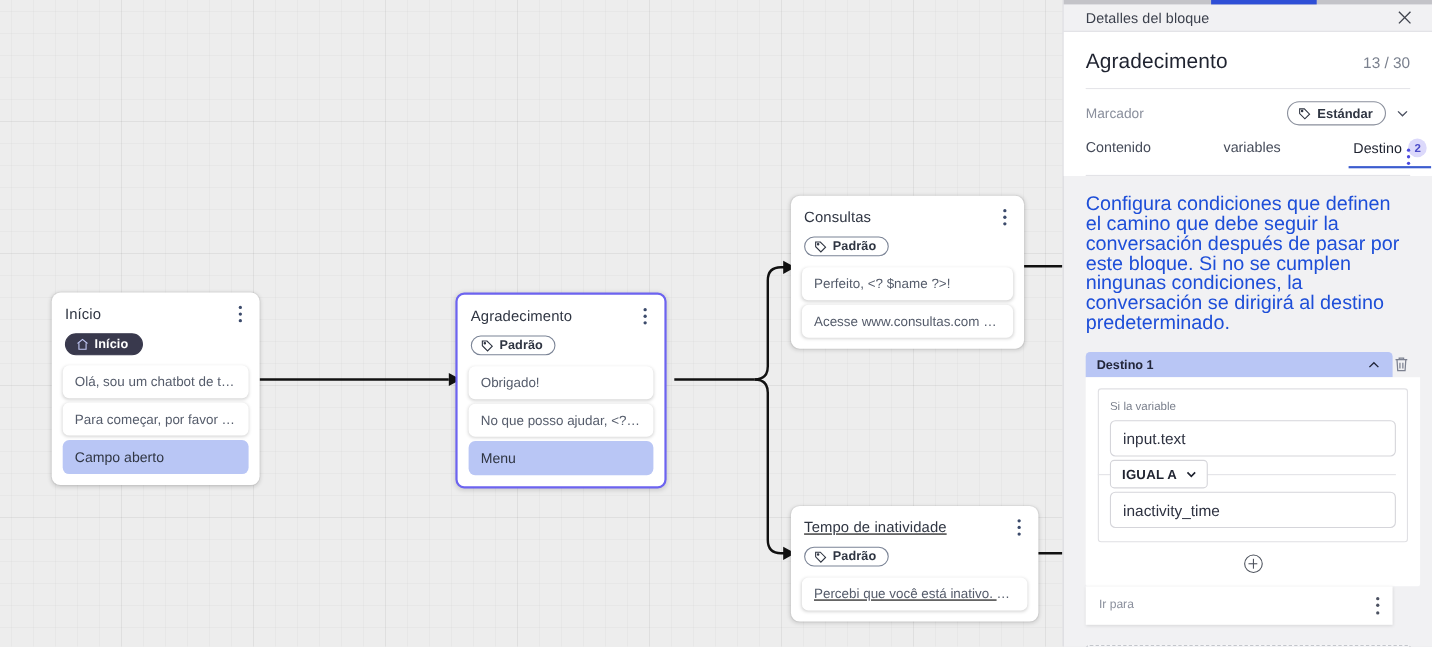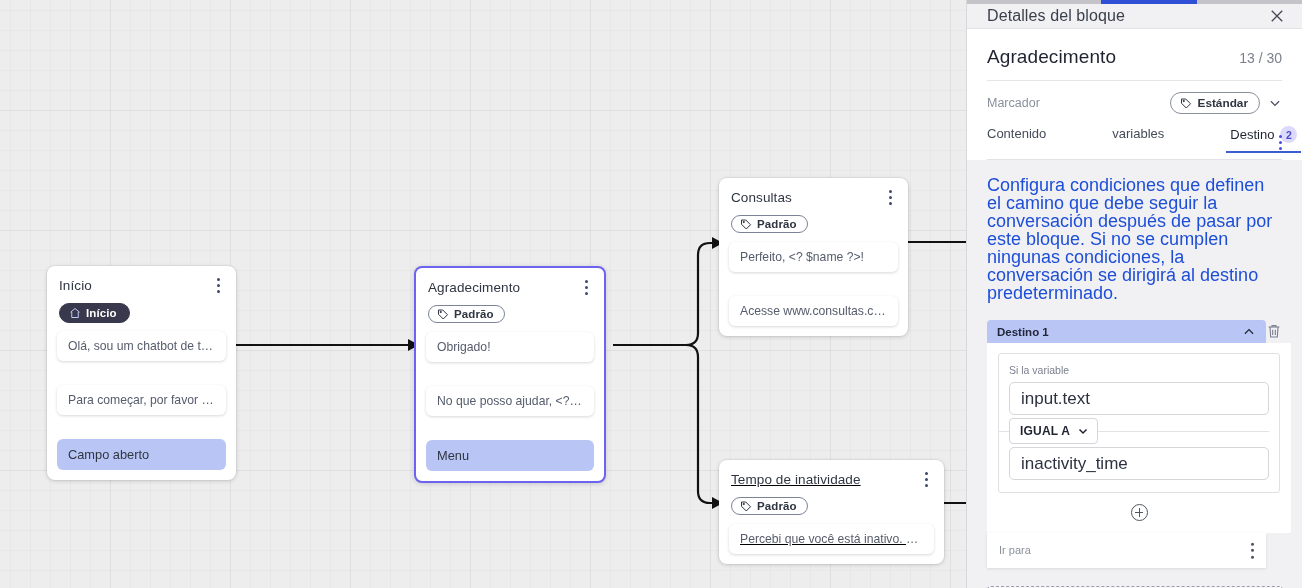--- a/index.html
+++ b/index.html
@@ -64,21 +64,21 @@
     padding: 3px 12px 3px 9px; border-radius: 14px;
   }
   .pill svg { display: block; }
   .node-body { padding: 8px 10px 10px 10px; }
   .msg {
     background: #fff;
     border-radius: 6px;
     box-shadow: 0 1px 3px rgba(0,0,0,0.16);
     padding: 8px 11px;
     font-size: 12.2px; color: #555c6b;
-    margin-bottom: 24px;
+    margin-bottom: 4px;
     white-space: nowrap; overflow: hidden; text-overflow: ellipsis;
   }
   .msg:last-child { margin-bottom: 0; }
   .msg.accent {
     background: #b9c6f5; color: #2f3542; box-shadow: none;
     font-size: 12.8px;
   }
 
   
   #panel {
@@ -95,21 +95,21 @@
     position: absolute; left: 0; top: 0; width: 336px; height: 4px;
     background: #c3c3c8; z-index: 29;
   }
   .panel-header {
     height: 29px; background: #f1f1f3;
     display: flex; align-items: center;
     padding: 4px 14px 0 20px;
     border-bottom: 1px solid #e2e2e6;
     position: relative;
   }
-  .panel-header-title { font-size: 16px; color: #3a3f4b; letter-spacing: .1px; }
+  .panel-header-title { font-size: 13px; color: #3a3f4b; letter-spacing: .1px; }
   .close-x {
     position: absolute; right: 16px; top: 7px;
     width: 18px; height: 18px; cursor: pointer;
   }
   .panel-white { background: #ffffff; padding: 0 20px; }
   .title-row {
     display: flex; align-items: baseline; justify-content: space-between;
     padding-top: 17px; padding-bottom: 12px;
     border-bottom: 1px solid #e5e5e9;
   }
@@ -176,21 +176,21 @@
     padding: 10px 11px 12px 11px;
   }
   .cond-box {
     border: 1px solid #e0e0e4; border-radius: 3px;
     padding: 10px 10px 12px 10px; position: relative; background: #fff;
   }
   .cond-label { font-size: 10.5px; color: #7b808d; margin-bottom: 6px; }
   .field {
     border: 1px solid #d5d5da; border-radius: 5px;
     height: 33px; display: flex; align-items: center;
-    padding: 0 11px; font-size: 17px; color: #2d3140; background: #fff;
+    padding: 0 11px; font-size: 14px; color: #2d3140; background: #fff;
   }
   .op-row { position: relative; height: 32px; display: flex; align-items: center; margin: 0 -10px; padding: 0 10px; }
   .op-row::before {
     content: ""; position: absolute; left: -1px; right: 10px; top: 50%;
     height: 1px; background: #e3e3e7;
   }
   .op-select {
     position: relative; z-index: 2;
     display: inline-flex; align-items: center; gap: 7px;
     border: 1px solid #d5d5da; border-radius: 4px;
@@ -300,21 +300,21 @@
           <span>Padrão</span>
         </span>
       </div>
       <div class="node-body">
         <div class="msg">Obrigado!</div>
         <div class="msg">No que posso ajudar, &lt;? $name ...</div>
         <div class="msg accent">Menu</div>
       </div>
     </div>
 
-    <div class="node" style="left:719px; top:178px; width:189px;">
+    <div class="node" style="left:719px; top:178px; width:212px;">
       <div class="node-head">
         <div class="node-title">Consultas</div>
         <div class="node-kebab">
             <i></i>
             <i></i>
             <i></i>
           </div>
         <span class="pill">
           <svg width="12" height="12" viewBox="0 0 24 24" fill="none" stroke="#2f3542" stroke-width="2">
             <path d="M3 12.5V4h8.5L21 13.5 12.5 22z"></path>

